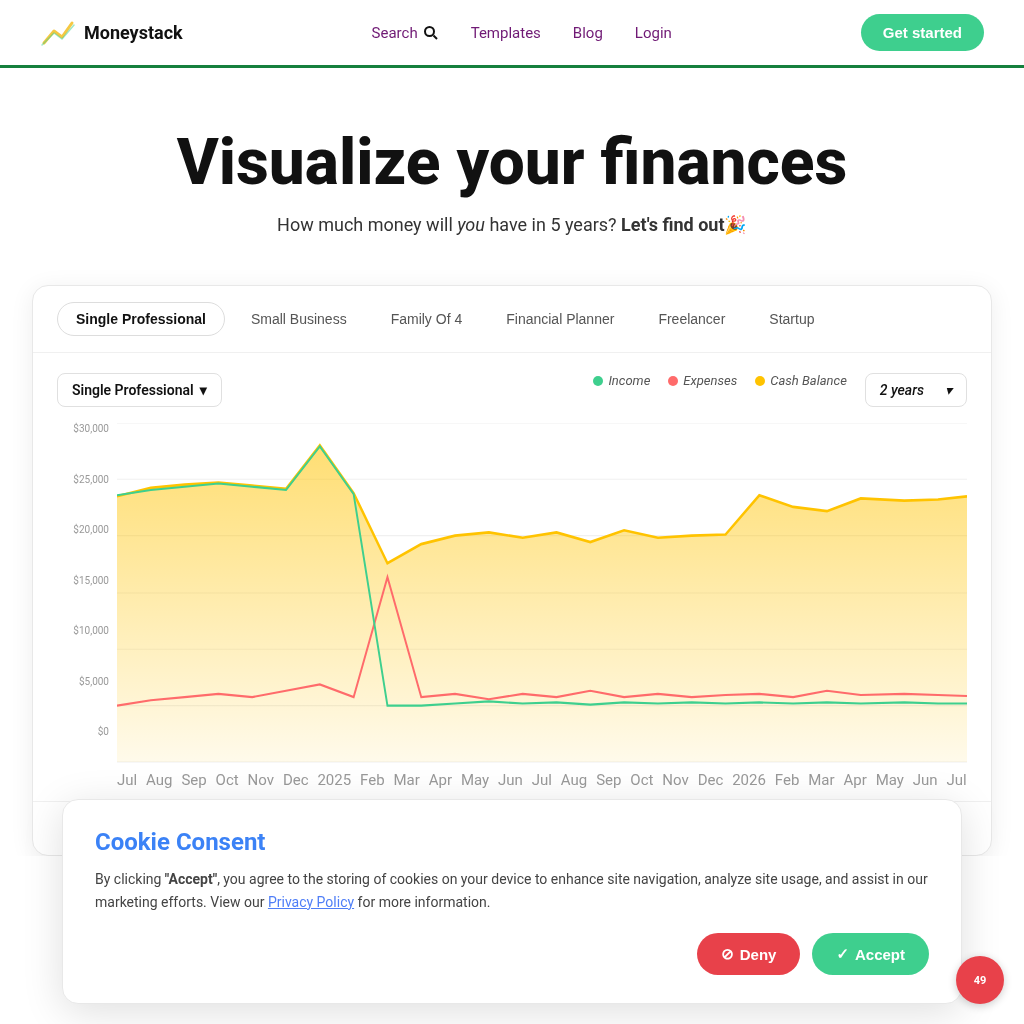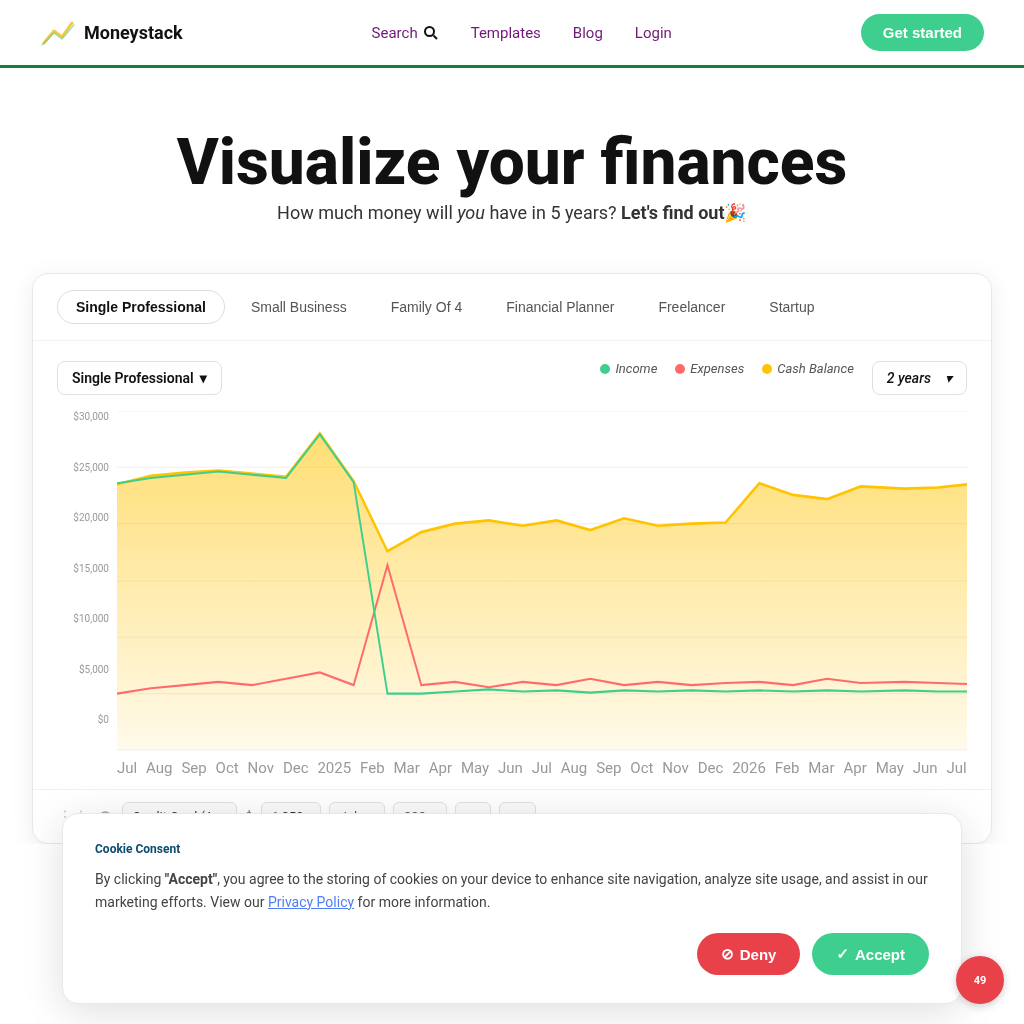--- a/index.html
+++ b/index.html
@@ -16,21 +16,21 @@
     .nav-link { text-decoration: none; color: #701a75; font-size: 15px; display: flex; align-items: center; gap: 5px; }
     .nav-link .search-icon-svg { width: 16px; height: 16px; stroke: #111; fill: none; stroke-width: 2; }
     .nav-cta {
       background: #3ecf8e; color: #fff; border: none; border-radius: 24px;
       padding: 10px 22px; font-size: 15px; font-weight: 600; cursor: pointer;
     }
 
     
     .hero { text-align: center; padding: 60px 40px 30px; }
     .hero-title { font-size: 64px; font-weight: 800; line-height: 1.1; color: #111; }
-    .hero-sub { font-size: 18px; color: #333; margin-top: 4px; }
+    .hero-sub { font-size: 18px; color: #333; margin-top: 16px; }
     .hero-sub em { font-style: italic; }
     .hero-sub strong { font-weight: 700; }
 
     
     .demo-card {
       margin: 20px auto 0; max-width: 960px; background: #fff;
       border: 1px solid #e8e8e8; border-radius: 16px; overflow: hidden;
       box-shadow: 0 4px 24px rgba(0,0,0,0.07);
     }
 
@@ -53,21 +53,21 @@
       border: 1.5px solid #e0e0e0; border-radius: 8px; padding: 8px 14px;
       font-size: 14px; font-weight: 600; cursor: pointer; background: #fff;
     }
     .chart-legend { display: flex; align-items: flex-start; gap: 18px; font-style: italic; }
     .legend-item { display: flex; align-items: center; gap: 5px; font-size: 13px; color: #555; }
     .legend-dot { width: 10px; height: 10px; border-radius: 50%; }
     .legend-dot.income { background: #3ecf8e; }
     .legend-dot.expenses { background: #ff6b6b; }
     .legend-dot.cash { background: #ffc300; }
     .years-dropdown {
-      display: flex; align-items: center; gap: 14px;
+      display: flex; align-items: center; gap: 21px;
       border: 1.5px solid #e0e0e0; border-radius: 8px; padding: 8px 14px;
       font-size: 14px; font-weight: 500; cursor: pointer; background: #fff;
     }
 
     
     .chart-svg-wrap { position: relative; }
     .chart-labels-y {
       position: absolute; left: 0; top: 0; bottom: 30px;
       display: flex; flex-direction: column; justify-content: space-between;
       font-size: 10px; color: #999; width: 60px; text-align: right; padding-right: 8px;
@@ -98,21 +98,21 @@
     
     .cookie-overlay {
       position: fixed; bottom: 0; left: 0; right: 0; z-index: 100;
       display: flex; justify-content: center; padding: 0 0 0 0;
     }
     .cookie-banner {
       background: #fff; border: 1px solid #e8e8e8; border-radius: 16px;
       padding: 28px 32px; max-width: 900px; width: calc(100% - 80px);
       margin: 0 auto 20px; box-shadow: 0 8px 40px rgba(0,0,0,0.13);
     }
-    .cookie-title { font-size: 12px; font-weight: 700; color: #0c4a6e; margin-bottom: 12px; }
+    .cookie-title { font-size: 24px; font-weight: 700; color: #3b82f6; margin-bottom: 12px; }
     .cookie-body { font-size: 14px; color: #444; line-height: 1.6; }
     .cookie-body a { color: #4f7ef7; text-decoration: underline; }
     .cookie-actions { display: flex; gap: 12px; margin-top: 20px; justify-content: flex-end; }
     .btn-deny {
       display: flex; align-items: center; gap: 6px;
       background: #e8414a; color: #fff; border: none; border-radius: 24px;
       padding: 12px 24px; font-size: 15px; font-weight: 600; cursor: pointer;
     }
     .btn-accept {
       display: flex; align-items: center; gap: 6px;

